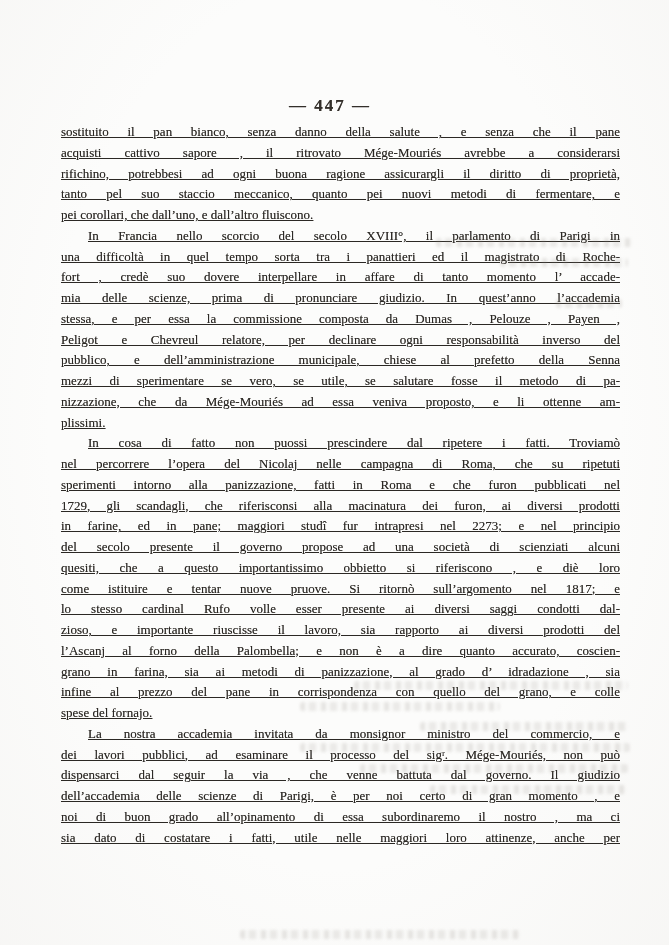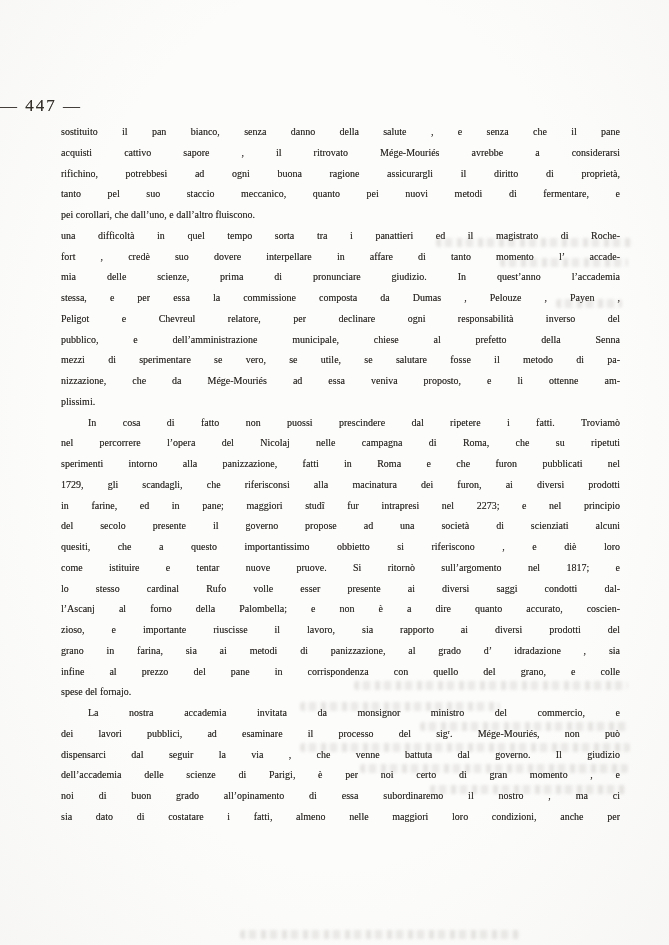--- a/index.html
+++ b/index.html
@@ -17,33 +17,34 @@
   }
   .scan-page{
     position:absolute;inset:0;
     background:
       radial-gradient(ellipse at 50% 45%, rgba(255,255,255,0) 60%, rgba(210,206,200,0.12) 100%),
       var(--paper);
   }
   .page-number{
     position:absolute;
     top:96px;left:0;width:660px;
-    text-align:left;
+    text-align:center;
     font-size:17px;
-    font-weight:normal;
+    font-weight:bold;
     letter-spacing:2px;
     color:#332f2a;
     text-shadow:0 0 0.6px rgba(51,47,42,0.55);
   }
   .text-block{
     position:absolute;
     left:61px;top:122px;width:559px;
-    font-size:10px;
+    font-size:13px;
     line-height:20.75px;
     text-shadow:0 0 0.5px rgba(43,40,36,0.55);
+    text-decoration:underline;
   }
   .paragraph{display:block;}
   .line{
     text-align:justify;
     text-align-last:justify;
     white-space:normal;
     height:20.75px;
     overflow:visible;
   }
   .line.indent{text-indent:27px;}
@@ -70,53 +71,54 @@
 
   <div class="text-block">
       <div class="paragraph">
         <div class="line">sostituito il pan bianco, senza danno della salute , e senza che il pane</div>
         <div class="line">acquisti cattivo sapore , il ritrovato Mége-Mouriés avrebbe a considerarsi</div>
         <div class="line">rifichino, potrebbesi ad ogni buona ragione assicurargli il diritto di proprietà,</div>
         <div class="line">tanto pel suo staccio meccanico, quanto pei nuovi metodi di fermentare, e</div>
         <div class="line endline">pei corollari, che dall’uno, e dall’altro fluiscono.</div>
       </div>
       <div class="paragraph">
+        <div class="line indent">In Francia nello scorcio del secolo XVIII°, il parlamento di Parigi in</div>
         <div class="line">una difficoltà in quel tempo sorta tra i panattieri ed il magistrato di Roche-</div>
         <div class="line">fort , credè suo dovere interpellare in affare di tanto momento l’ accade-</div>
         <div class="line">mia delle scienze, prima di pronunciare giudizio. In quest’anno l’accademia</div>
         <div class="line">stessa, e per essa la commissione composta da Dumas , Pelouze , Payen ,</div>
         <div class="line">Peligot e Chevreul relatore, per declinare ogni responsabilità inverso del</div>
         <div class="line">pubblico, e dell’amministrazione municipale, chiese al prefetto della Senna</div>
         <div class="line">mezzi di sperimentare se vero, se utile, se salutare fosse il metodo di pa-</div>
         <div class="line">nizzazione, che da Mége-Mouriés ad essa veniva proposto, e li ottenne am-</div>
         <div class="line endline">plissimi.</div>
       </div>
       <div class="paragraph">
         <div class="line indent">In cosa di fatto non puossi prescindere dal ripetere i fatti. Troviamò</div>
         <div class="line">nel percorrere l’opera del Nicolaj nelle campagna di Roma, che su ripetuti</div>
         <div class="line">sperimenti intorno alla panizzazione, fatti in Roma e che furon pubblicati nel</div>
         <div class="line">1729, gli scandagli, che riferisconsi alla macinatura dei furon, ai diversi prodotti</div>
         <div class="line">in farine, ed in pane; maggiori studî fur intrapresi nel 2273; e nel principio</div>
         <div class="line">del secolo presente il governo propose ad una società di scienziati alcuni</div>
         <div class="line">quesiti, che a questo importantissimo obbietto si riferiscono , e diè loro</div>
         <div class="line">come istituire e tentar nuove pruove. Si ritornò sull’argomento nel 1817; e</div>
         <div class="line">lo stesso cardinal Rufo volle esser presente ai diversi saggi condotti dal-</div>
+        <div class="line">zioso, e importante riuscisse il lavoro, sia rapporto ai diversi prodotti del</div>
         <div class="line">l’Ascanj al forno della Palombella; e non è a dire quanto accurato, coscien-</div>
-        <div class="line">zioso, e importante riuscisse il lavoro, sia rapporto ai diversi prodotti del</div>
         <div class="line">grano in farina, sia ai metodi di panizzazione, al grado d’ idradazione , sia</div>
         <div class="line">infine al prezzo del pane in corrispondenza con quello del grano, e colle</div>
         <div class="line endline">spese del fornajo.</div>
       </div>
       <div class="paragraph">
         <div class="line indent">La nostra accademia invitata da monsignor ministro del commercio, e</div>
         <div class="line">dei lavori pubblici, ad esaminare il processo del sigʳ. Mége-Mouriés, non può</div>
         <div class="line">dispensarci dal seguir la via , che venne battuta dal governo. Il giudizio</div>
         <div class="line">dell’accademia delle scienze di Parigi, è per noi certo di gran momento , e</div>
         <div class="line">noi di buon grado all’opinamento di essa subordinaremo il nostro , ma ci</div>
-        <div class="line">sia dato di costatare i fatti, almeno nelle maggiori loro condizioni, anche per</div>
+        <div class="line">sia dato di costatare i fatti, utile nelle maggiori loro attinenze, anche per</div>
       </div>
     </div>
 
   <div id="ghosts">
       <div class="ghost" style="left: 436px; top: 238px; width: 196px;"></div>
       <div class="ghost" style="left: 500px; top: 258px; width: 128px;"></div>
       <div class="ghost" style="left: 556px; top: 299px; width: 66px;"></div>
       <div class="ghost" style="left: 354px; top: 681px; width: 274px;"></div>
       <div class="ghost" style="left: 300px; top: 702px; width: 200px;"></div>
       <div class="ghost" style="left: 420px; top: 722px; width: 208px;"></div>

